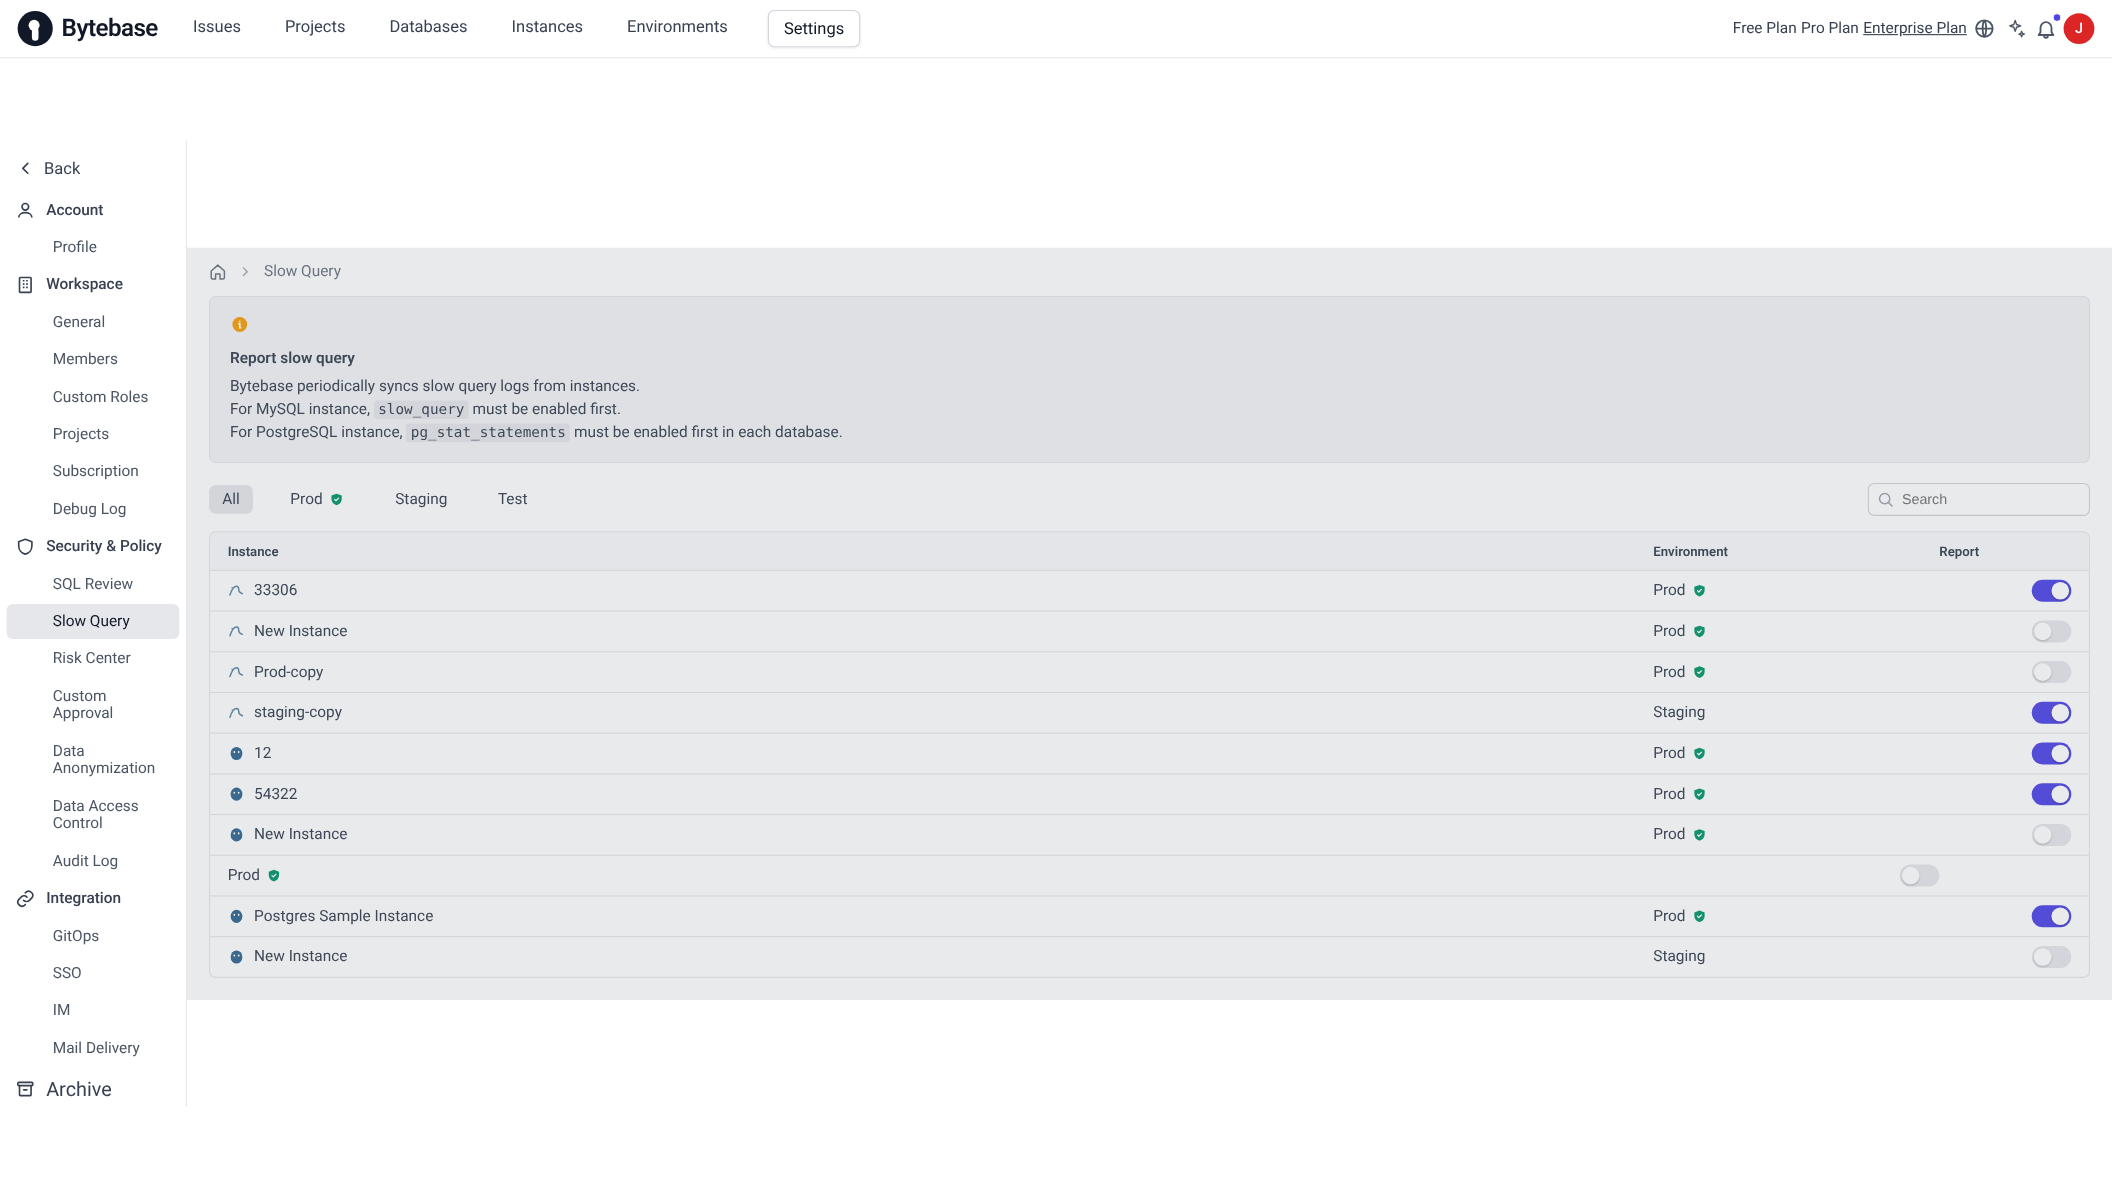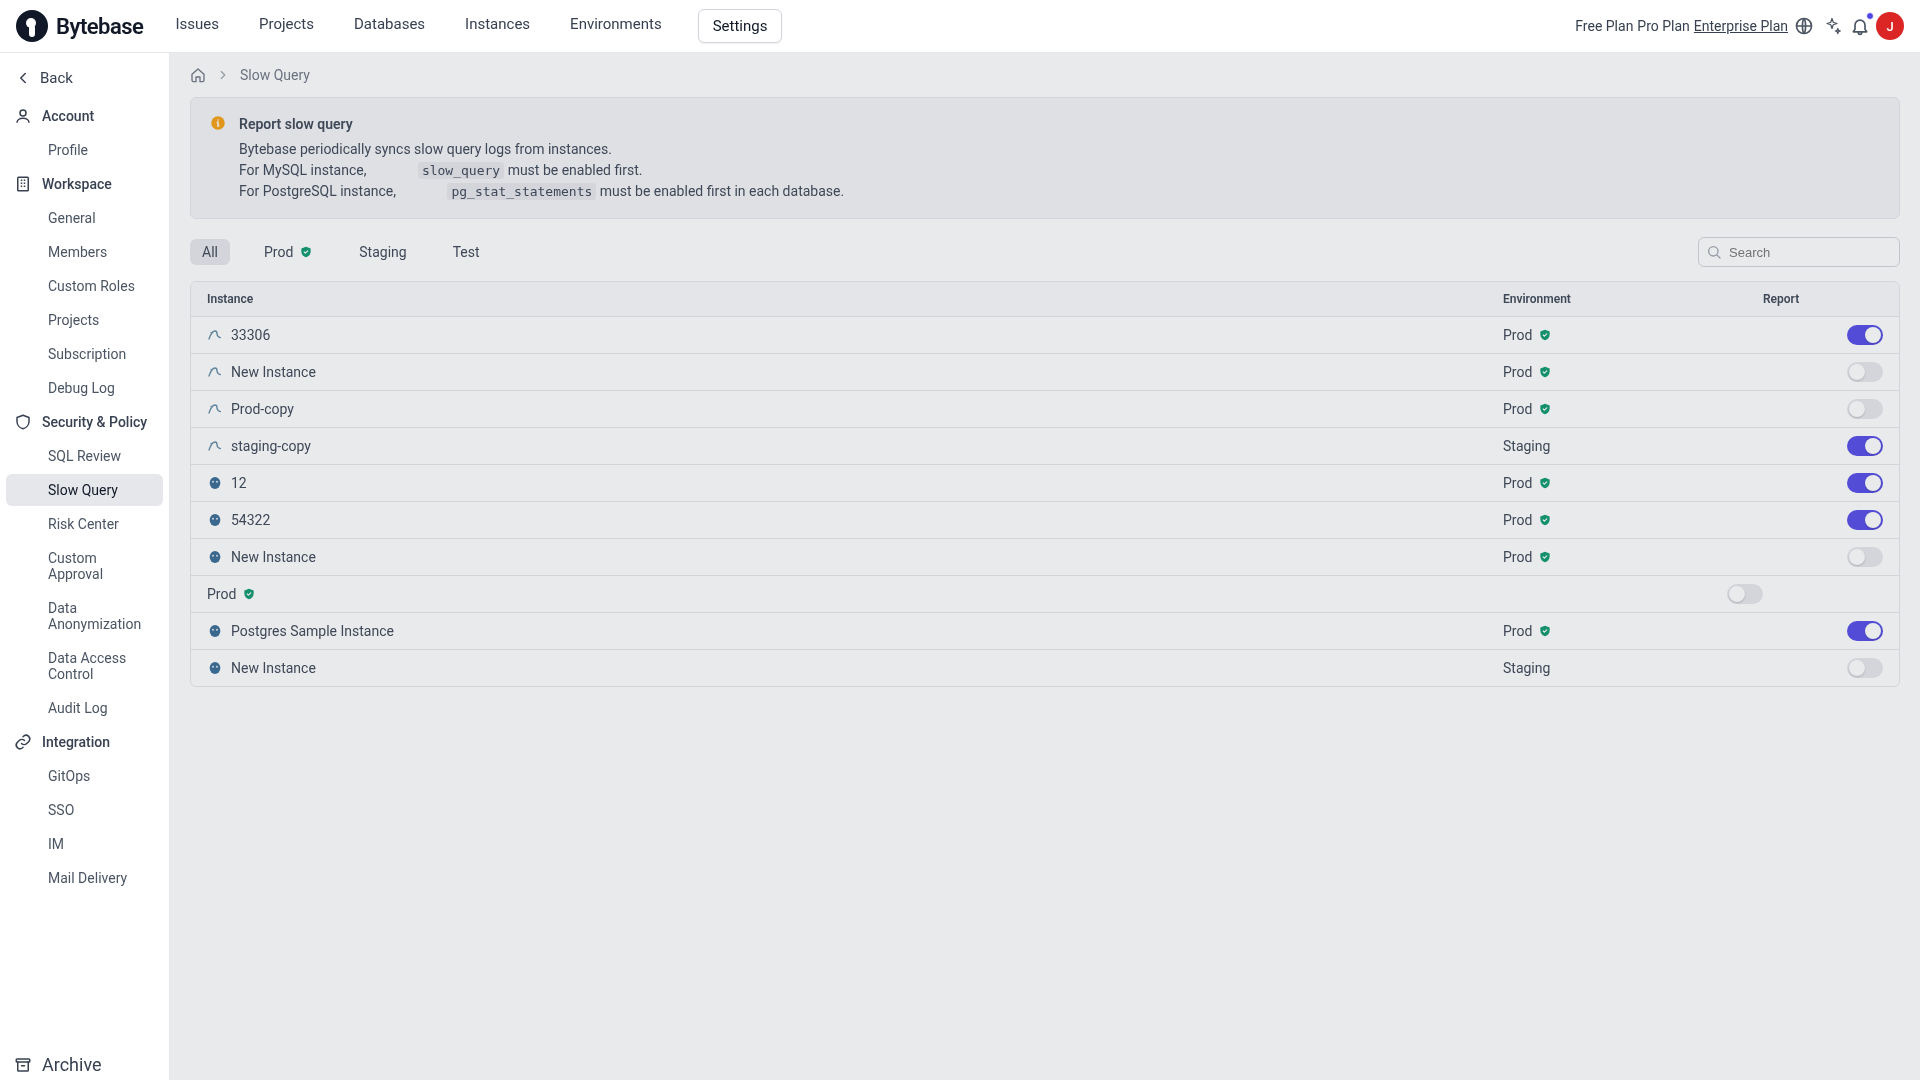--- a/index.html
+++ b/index.html
@@ -17,46 +17,46 @@
   .nav-item { font-size: 15px; color: #374151; cursor: pointer; padding: 6px 4px; }
   .nav-item.active { background: #fff; color: #111827; border: 1px solid #d1d5db; border-radius: 6px; padding: 7px 14px; box-shadow: 0 1px 2px rgba(0,0,0,0.05); }
   .header-right { margin-left: auto; display: flex; align-items: center; gap: 4px; font-size: 14px; color: #374151; }
   .plan-link { cursor: pointer; }
   .plan-link.enterprise { text-decoration: underline; }
   .icon-btn { width: 24px; height: 24px; display: flex; align-items: center; justify-content: center; color: #4b5563; cursor: pointer; position: relative; }
   .bell-dot { position: absolute; top: -2px; right: -2px; width: 8px; height: 8px; border-radius: 50%; background: #4f46e5; border: 1.5px solid #fff; }
   .avatar { width: 28px; height: 28px; border-radius: 50%; background: #dc2626; color: #fff; font-size: 13px; font-weight: 500; display: flex; align-items: center; justify-content: center; }
 
   
-  .body { flex: 1; display: flex; overflow: hidden; }
+  .body { flex: 1; display: flex; overflow: hidden; align-items: center; }
 
   
   .sidebar { width: 170px; border-right: 1px solid #e5e7eb; display: flex; flex-direction: column; padding-top: 8px; overflow-y: auto; }
   .back-link { display: flex; align-items: center; gap: 8px; padding: 8px 14px 12px; font-size: 15px; color: #374151; cursor: pointer; }
   .section-header { display: flex; align-items: center; gap: 10px; padding: 8px 14px; font-size: 14px; font-weight: 500; color: #374151; }
   .section-items { display: flex; flex-direction: column; }
   .section-item { padding: 8px 14px 8px 42px; font-size: 14px; color: #4b5563; cursor: pointer; border-radius: 6px; margin: 1px 6px; }
   .section-item.active { background: #e5e7eb; color: #111827; }
   .sidebar-spacer { flex: 1; }
   .archive-item { display: flex; align-items: center; gap: 10px; padding: 10px 14px 5px; font-size: 18px; color: #374151; cursor: pointer; }
 
   
   .main { flex: 1; display: flex; flex-direction: column; overflow: hidden; position: relative; }
   .main-overlay { position: absolute; inset: 0; background: rgba(107,114,128,0.15); pointer-events: none; }
   .breadcrumb { display: flex; align-items: center; gap: 10px; padding: 14px 20px; font-size: 14px; color: #6b7280; }
   .crumb-sep { color: #9ca3af; }
 
   .content { padding: 0 20px 20px; }
 
   
-  .info-box { display: flex; gap: 12px; background: #f3f4f6; border: 1px solid #e5e7eb; border-radius: 6px; padding: 16px 18px; margin-bottom: 18px; }
+  .info-box { display: flex; gap: 12px; background: #f3f4f6; border: 1px solid #e5e7eb; border-radius: 6px; padding: 16px 18px; margin-bottom: 18px; flex-direction: column; }
   .info-icon { width: 18px; height: 18px; flex-shrink: 0; color: #f59e0b; }
   .info-content { font-size: 14px; color: #374151; line-height: 1.5; }
   .info-title { font-weight: 600; margin-bottom: 4px; }
-  .code { font-family: ui-monospace, Menlo, monospace; font-size: 13px; background: #e5e7eb; padding: 1px 4px; border-radius: 3px; margin-left: 48px; }
+  .code { font-family: ui-monospace, Menlo, monospace; font-size: 13px; background: #e5e7eb; padding: 1px 4px; border-radius: 3px; }
 
   
   .filters-row { display: flex; align-items: center; margin-bottom: 14px; }
   .tabs { display: flex; gap: 22px; align-items: center; }
   .tab { font-size: 14px; color: #374151; cursor: pointer; padding: 5px 12px; border-radius: 6px; display: inline-flex; align-items: center; gap: 6px; }
   .tab.active { background: #e5e7eb; }
   .search-wrap { margin-left: auto; position: relative; }
   .search-input { width: 202px; height: 30px; border: 1px solid #d1d5db; border-radius: 6px; padding: 0 10px 0 30px; font-size: 13px; }
   .search-icon { position: absolute; left: 8px; top: 7px; color: #9ca3af; }
 

